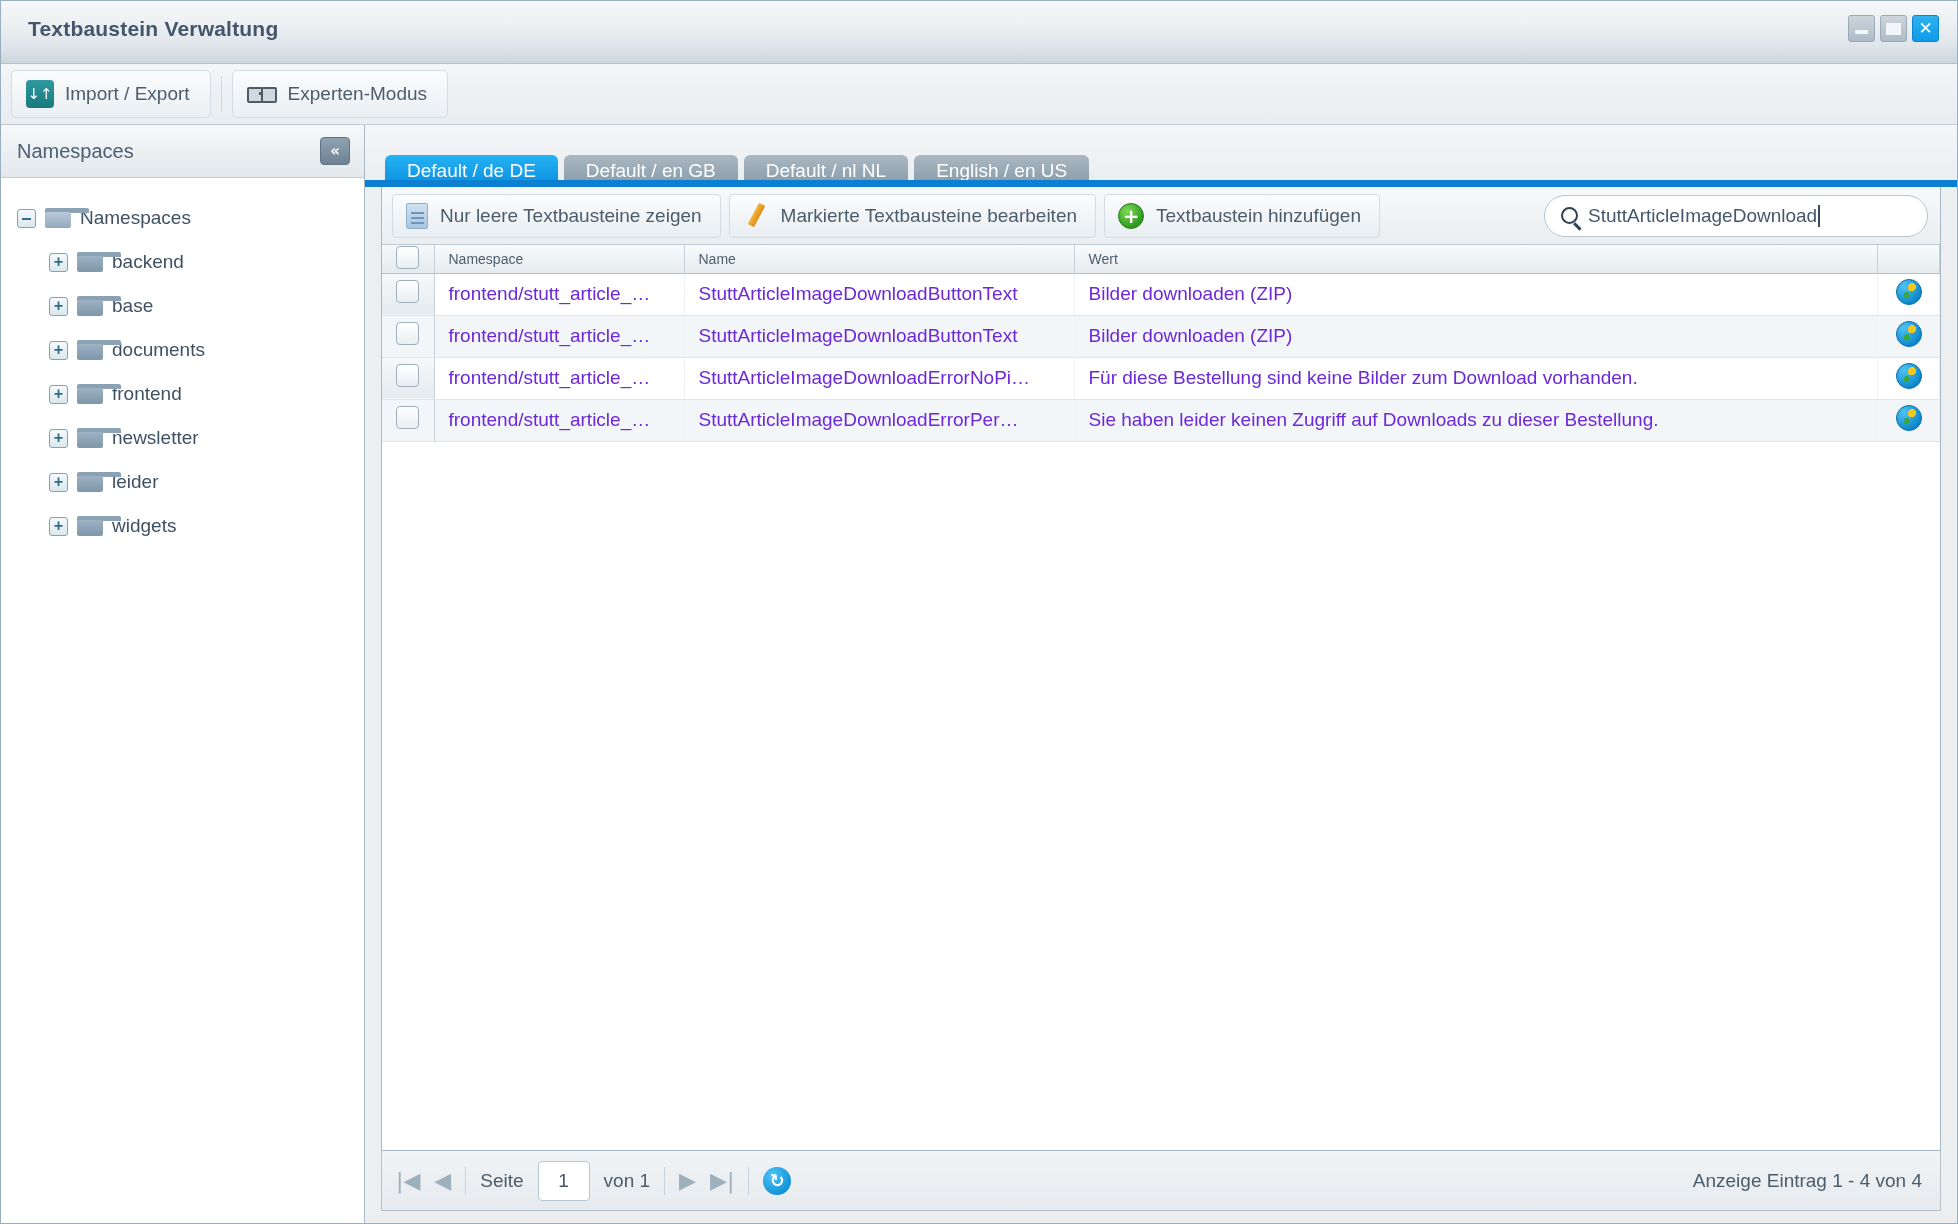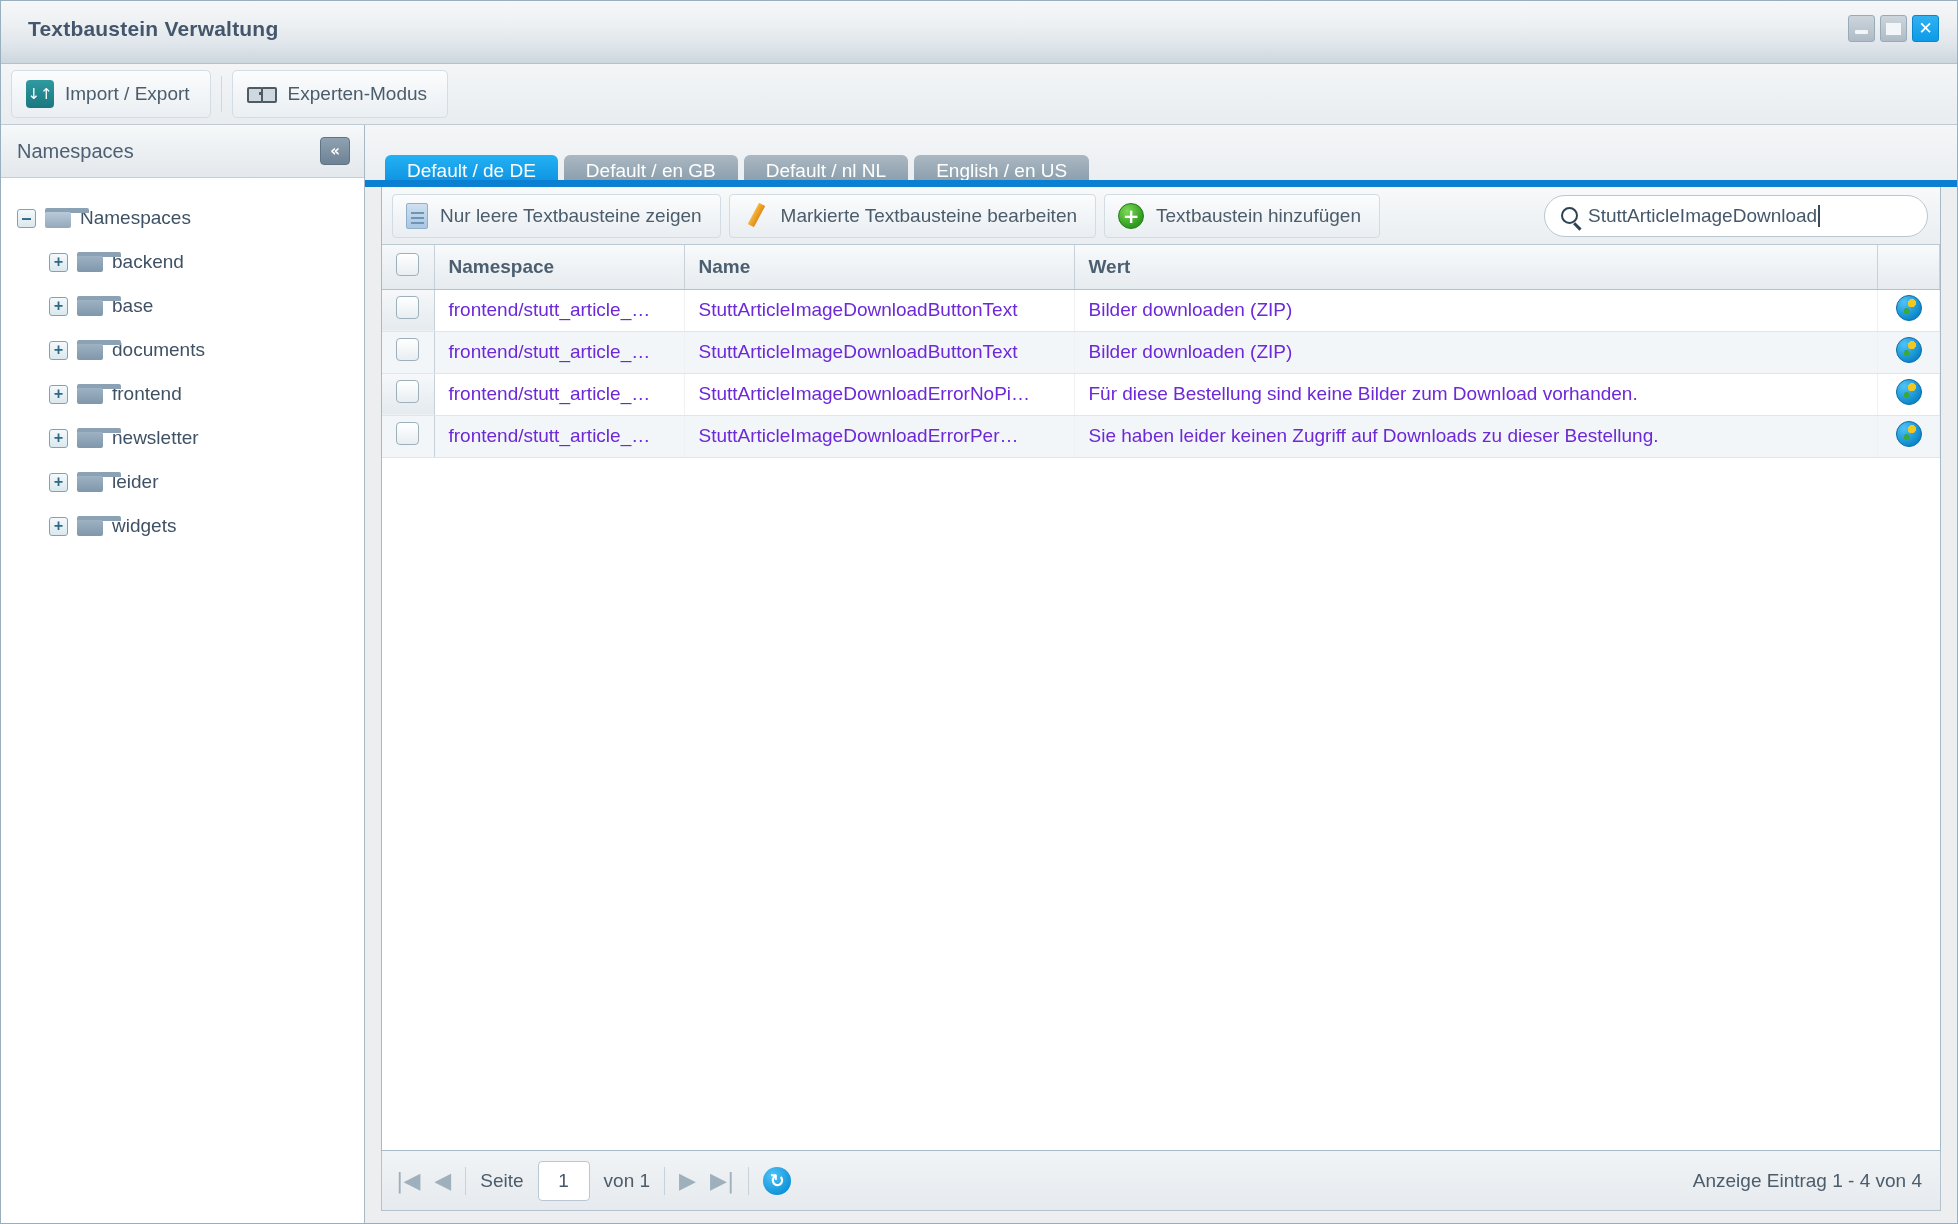--- a/index.html
+++ b/index.html
@@ -334,25 +334,25 @@
   .caret {
     display: inline-block;
     width: 1.5px; height: 22px;
     background: #3b4a59;
     margin-left: 1px;
   }
 
   
   .tbl { width: 100%; border-collapse: collapse; table-layout: fixed; }
   .tbl th {
-    height: 44px;
+    height: 28px;
     background: linear-gradient(to bottom, #f8fafb, #e6ebef);
     border-right: 1px solid #c6d1da;
     border-bottom: 1px solid #b4c2cd;
-    font-size: 19px; font-weight: bold;
+    font-size: 14px; font-weight: normal;
     color: #4c5f71;
     text-align: left;
     padding: 0 14px;
   }
   .tbl td {
     height: 42px;
     font-size: 19px;
     color: #6d28d9;
     padding: 0 14px;
     border-bottom: 1px solid #dfe6eb;

